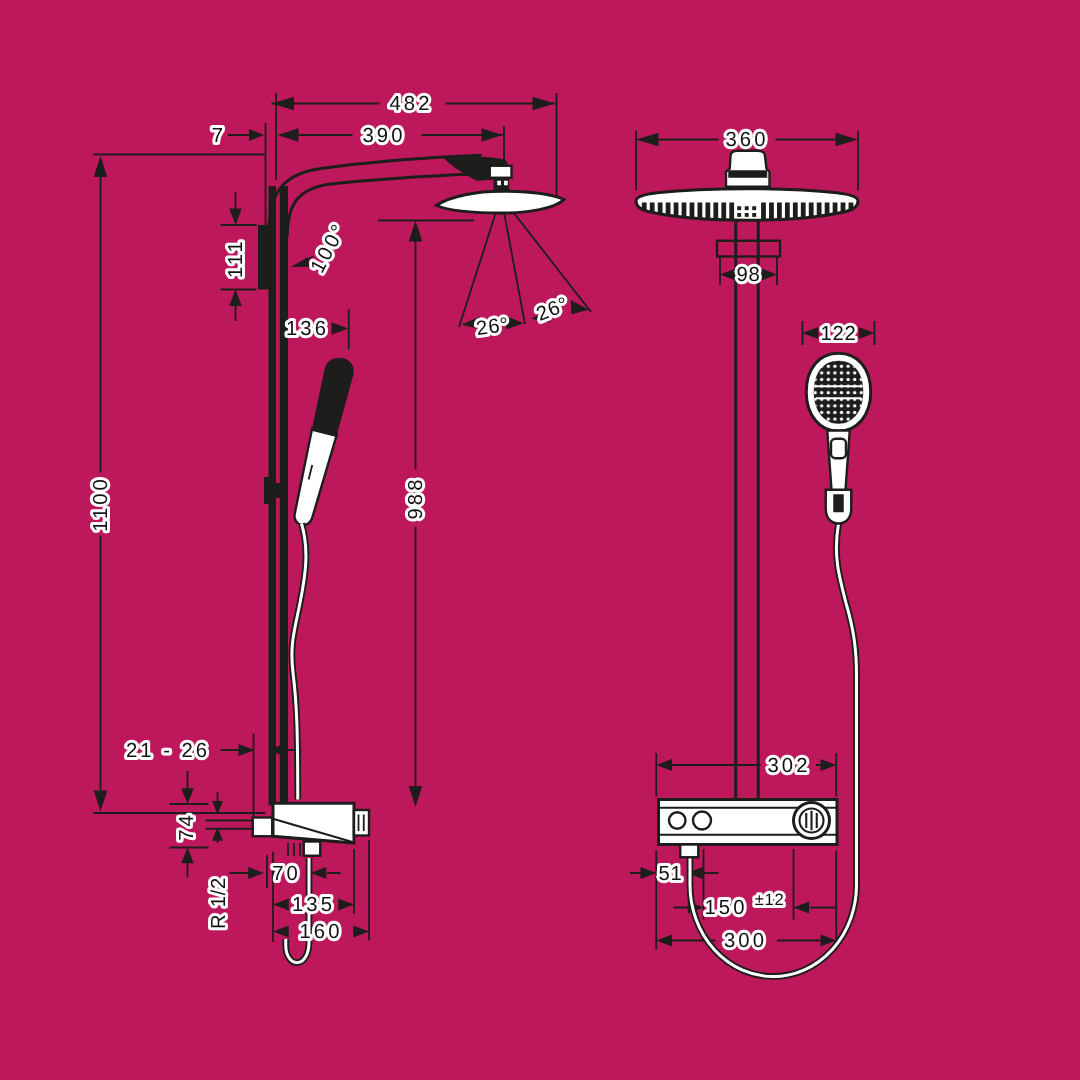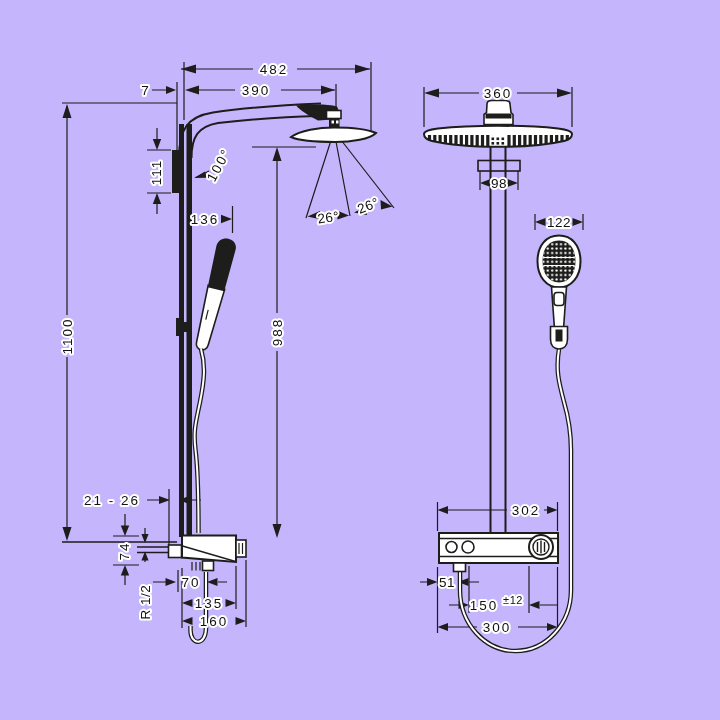--- a/index.html
+++ b/index.html
@@ -1,16 +1,16 @@
 <!DOCTYPE html>
 <html><head>
 <meta charset="utf-8">
 <style>
   html,body{margin:0;padding:0;background:#ffffff;}
-  .canvas{width:720px;height:720px;background:#c4b5fd;position:relative;overflow:hidden;
+  .canvas{width:720px;height:720px;background:#be185d;position:relative;overflow:hidden;
           font-family:"Liberation Sans",sans-serif;}
   svg{display:block;}
   .s1{stroke:#1d1d1b;stroke-width:1.2;fill:none;}
   .s14{stroke:#1d1d1b;stroke-width:1.4;fill:none;}
   .s16{stroke:#1d1d1b;stroke-width:1.6;fill:none;}
   .s2{stroke:#1d1d1b;stroke-width:2;fill:none;}
   .fw{fill:#ffffff;stroke:#1d1d1b;stroke-width:2;}
   .fw16{fill:#ffffff;stroke:#1d1d1b;stroke-width:1.6;}
   .fi{fill:#1d1d1b;stroke:none;}
   .tube-o{stroke:#1d1d1b;stroke-width:4.5;fill:none;}

